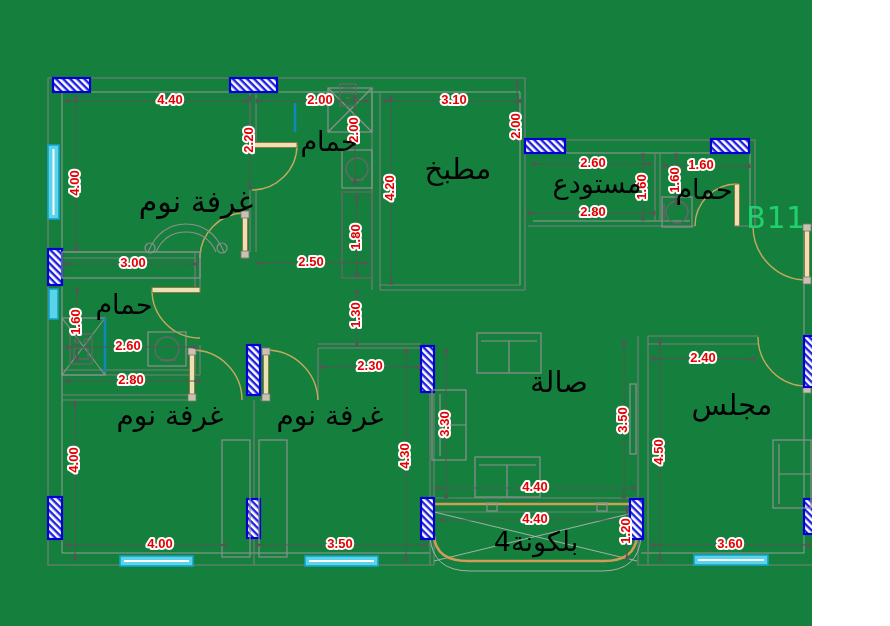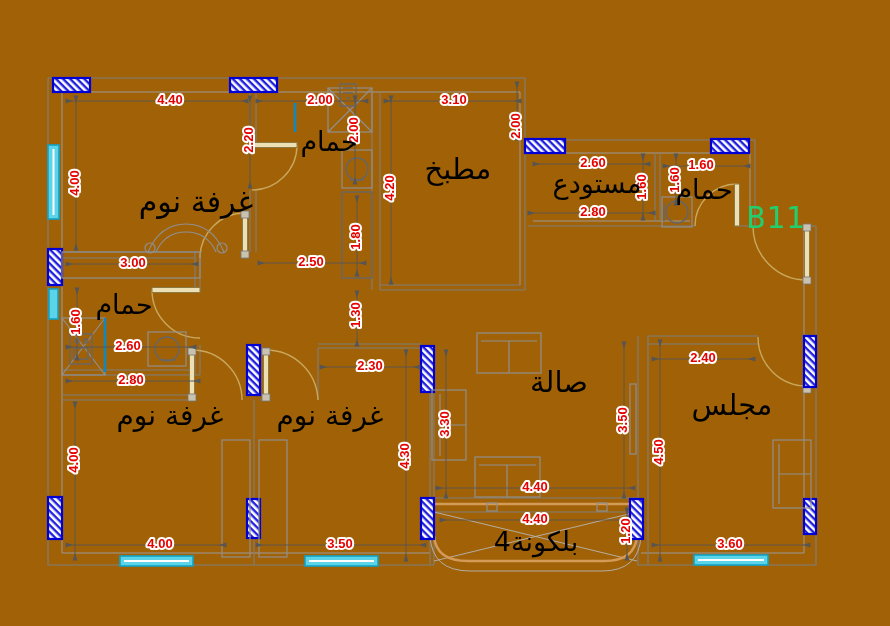--- a/index.html
+++ b/index.html
@@ -1,16 +1,16 @@
 <!DOCTYPE html>
 <html><head>
 <meta charset="utf-8">
 <style>
   html,body{margin:0;padding:0;background:#fff;}
-  .stage{position:relative;width:890px;height:626px;background:#a16207;overflow:hidden;}
+  .stage{position:relative;width:812px;height:626px;background:#15803d;overflow:hidden;}
   svg{display:block;}
   .w{stroke:#7e7e7e;stroke-width:1.1;fill:none;}
   .wi{stroke:#9a9a9a;stroke-width:1;fill:none;}
   .furn{stroke:#8f8f8f;stroke-width:1.2;fill:none;}
   .furnd{stroke:#666;stroke-width:1.4;fill:none;}
   .door-arc{stroke:#c9a85e;stroke-width:1.4;fill:none;}
   .door-leaf{fill:#ece0b4;stroke:#8d7a42;stroke-width:1;}
   .hinge{fill:#c9c2ae;stroke:#777;stroke-width:0.8;}
   .win{fill:url(#bh);stroke:#0000d4;stroke-width:2.2;}
   .cyan{fill:#5bd4ea;stroke:#0fa3c6;stroke-width:1.6;}

